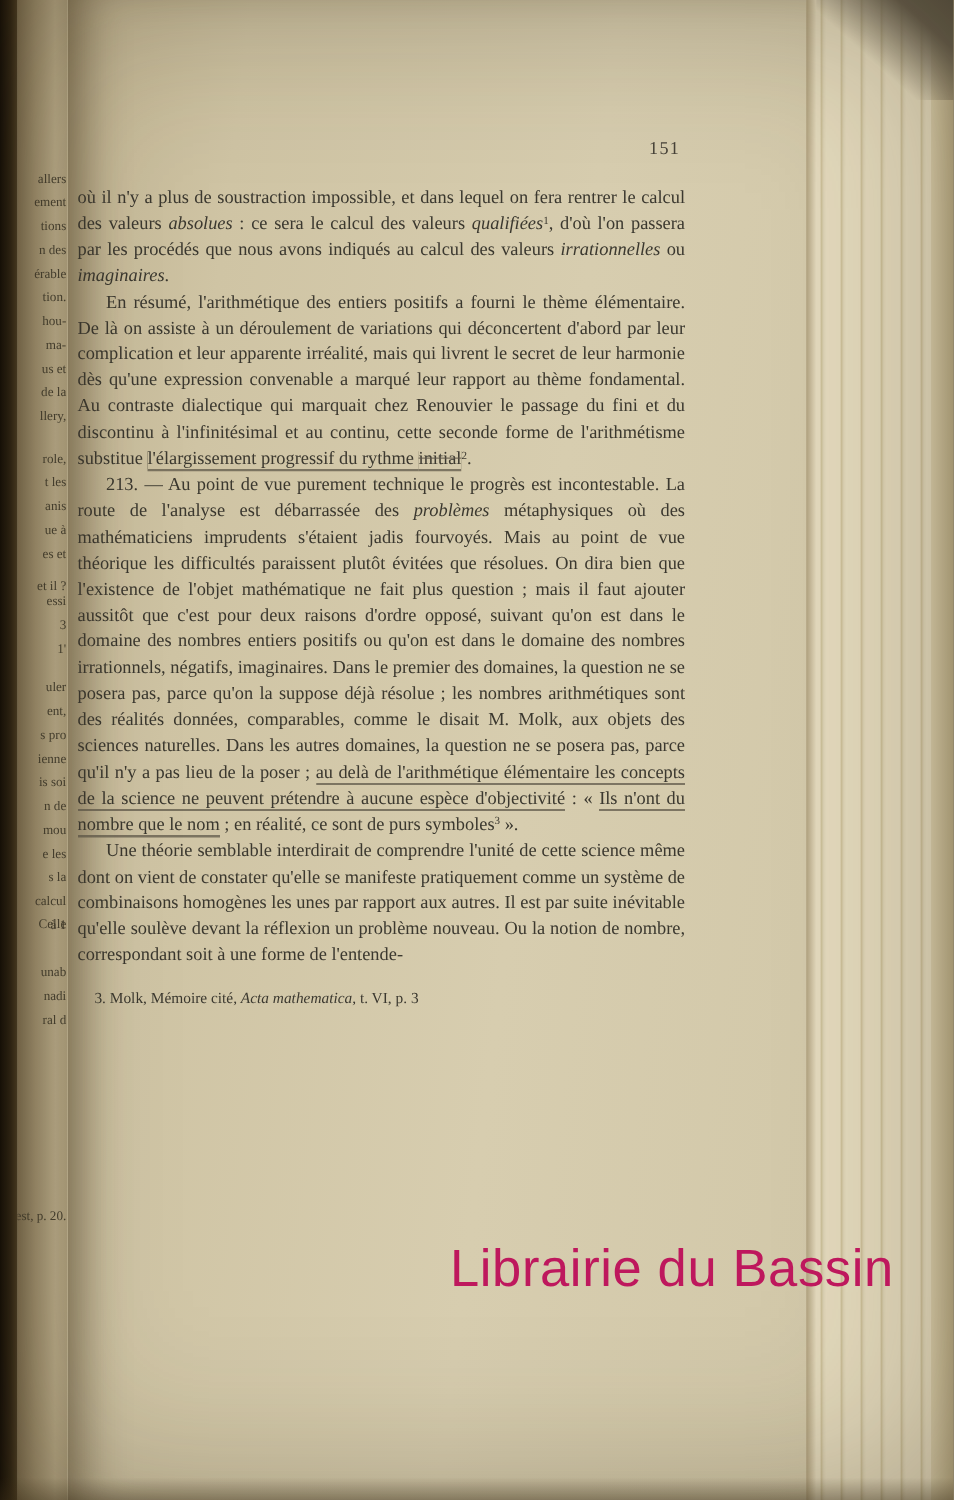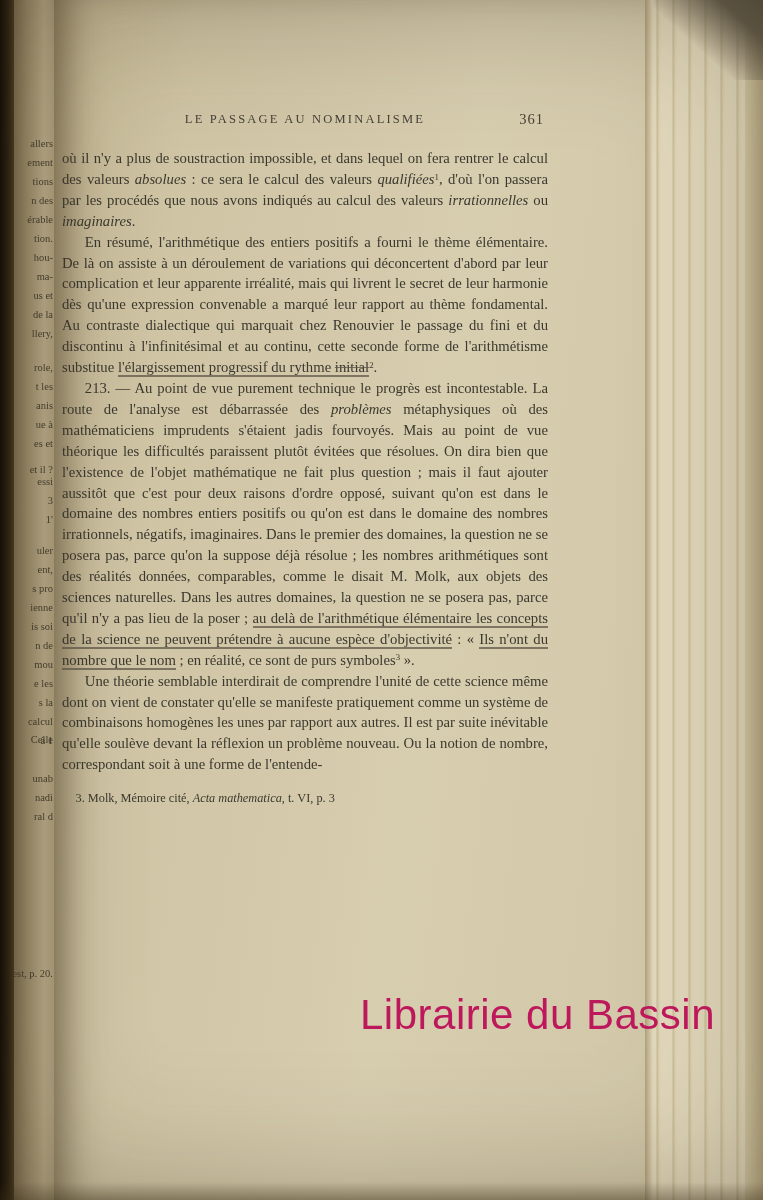--- a/index.html
+++ b/index.html
@@ -71,22 +71,21 @@
   .footnotes { margin-top:15px; }
   .footnotes p { margin:0; text-align:justify; font-size:12.3px; line-height:16.4px; text-indent:1.1em; }
 </style>
 </head>
 <body>
 
 <div class="photo">
   <div class="page">
     <div class="text-block">
       <div class="page-header">
-        <span class="running-title">LE PASSAGE AU NOMINALISME</span>
-        <span class="page-number">361</span>
+        <span class="page-number">151</span>
       </div>
       <div class="body-text">
           <p><span>où il n'y a plus de soustraction impossible, et dans lequel on fera rentrer le calcul des valeurs </span><span class="it">absolues</span><span> : ce sera le calcul des valeurs </span><span class="it">qualifiées</span><sup>1</sup><span>, d'où l'on passera par les procédés que nous avons indiqués au calcul des valeurs </span><span class="it">irrationnelles</span><span> ou </span><span class="it">imaginaires</span><span>.</span></p>
           <p class="indent"><span>En résumé, l'arithmétique des entiers positifs a fourni le thème élémentaire. De là on assiste à un déroulement de variations qui déconcertent d'abord par leur complication et leur apparente irréalité, mais qui livrent le secret de leur harmonie dès qu'une expression convenable a marqué leur rapport au thème fondamental. Au contraste dialectique qui marquait chez Renouvier le passage du fini et du discontinu à l'infinitésimal et au continu, cette seconde forme de l'arithmétisme substitue </span><span class="pencil">l'élargissement progressif du rythme </span><span class="pencil strike">initial</span><sup>2</sup><span>.</span></p>
           <p class="indent"><span>213. — Au point de vue purement technique le progrès est incontestable. La route de l'analyse est débarrassée des </span><span class="it">problèmes</span><span> métaphysiques où des mathématiciens imprudents s'étaient jadis fourvoyés. Mais au point de vue théorique les difficultés paraissent plutôt évitées que résolues. On dira bien que l'existence de l'objet mathématique ne fait plus question ; mais il faut ajouter aussitôt que c'est pour deux raisons d'ordre opposé, suivant qu'on est dans le domaine des nombres entiers positifs ou qu'on est dans le domaine des nombres irrationnels, négatifs, imaginaires. Dans le premier des domaines, la question ne se posera pas, parce qu'on la suppose déjà résolue ; les nombres arithmétiques sont des réalités données, comparables, comme le disait M. Molk, aux objets des sciences naturelles. Dans les autres domaines, la question ne se posera pas, parce qu'il n'y a pas lieu de la poser ; </span><span class="pencil">au delà de l'arithmétique élémentaire les concepts de la science ne peuvent prétendre à aucune espèce d'objectivité</span><span> : « </span><span class="pencil">Ils n'ont du nombre que le nom</span><span> ; en réalité, ce sont de purs symboles</span><sup>3</sup><span> ».</span></p>
           <p class="indent"><span>Une théorie semblable interdirait de comprendre l'unité de cette science même dont on vient de constater qu'elle se manifeste pratiquement comme un système de combinaisons homogènes les unes par rapport aux autres. Il est par suite inévitable qu'elle soulève devant la réflexion un problème nouveau. Ou la notion de nombre, correspondant soit à une forme de l'entende-</span></p>
         </div>
       <div class="footnotes">
           <p><span>3. Molk, Mémoire cité, </span><span class="it">Acta mathematica</span><span>, t. VI, p. 3</span></p>
         </div>

